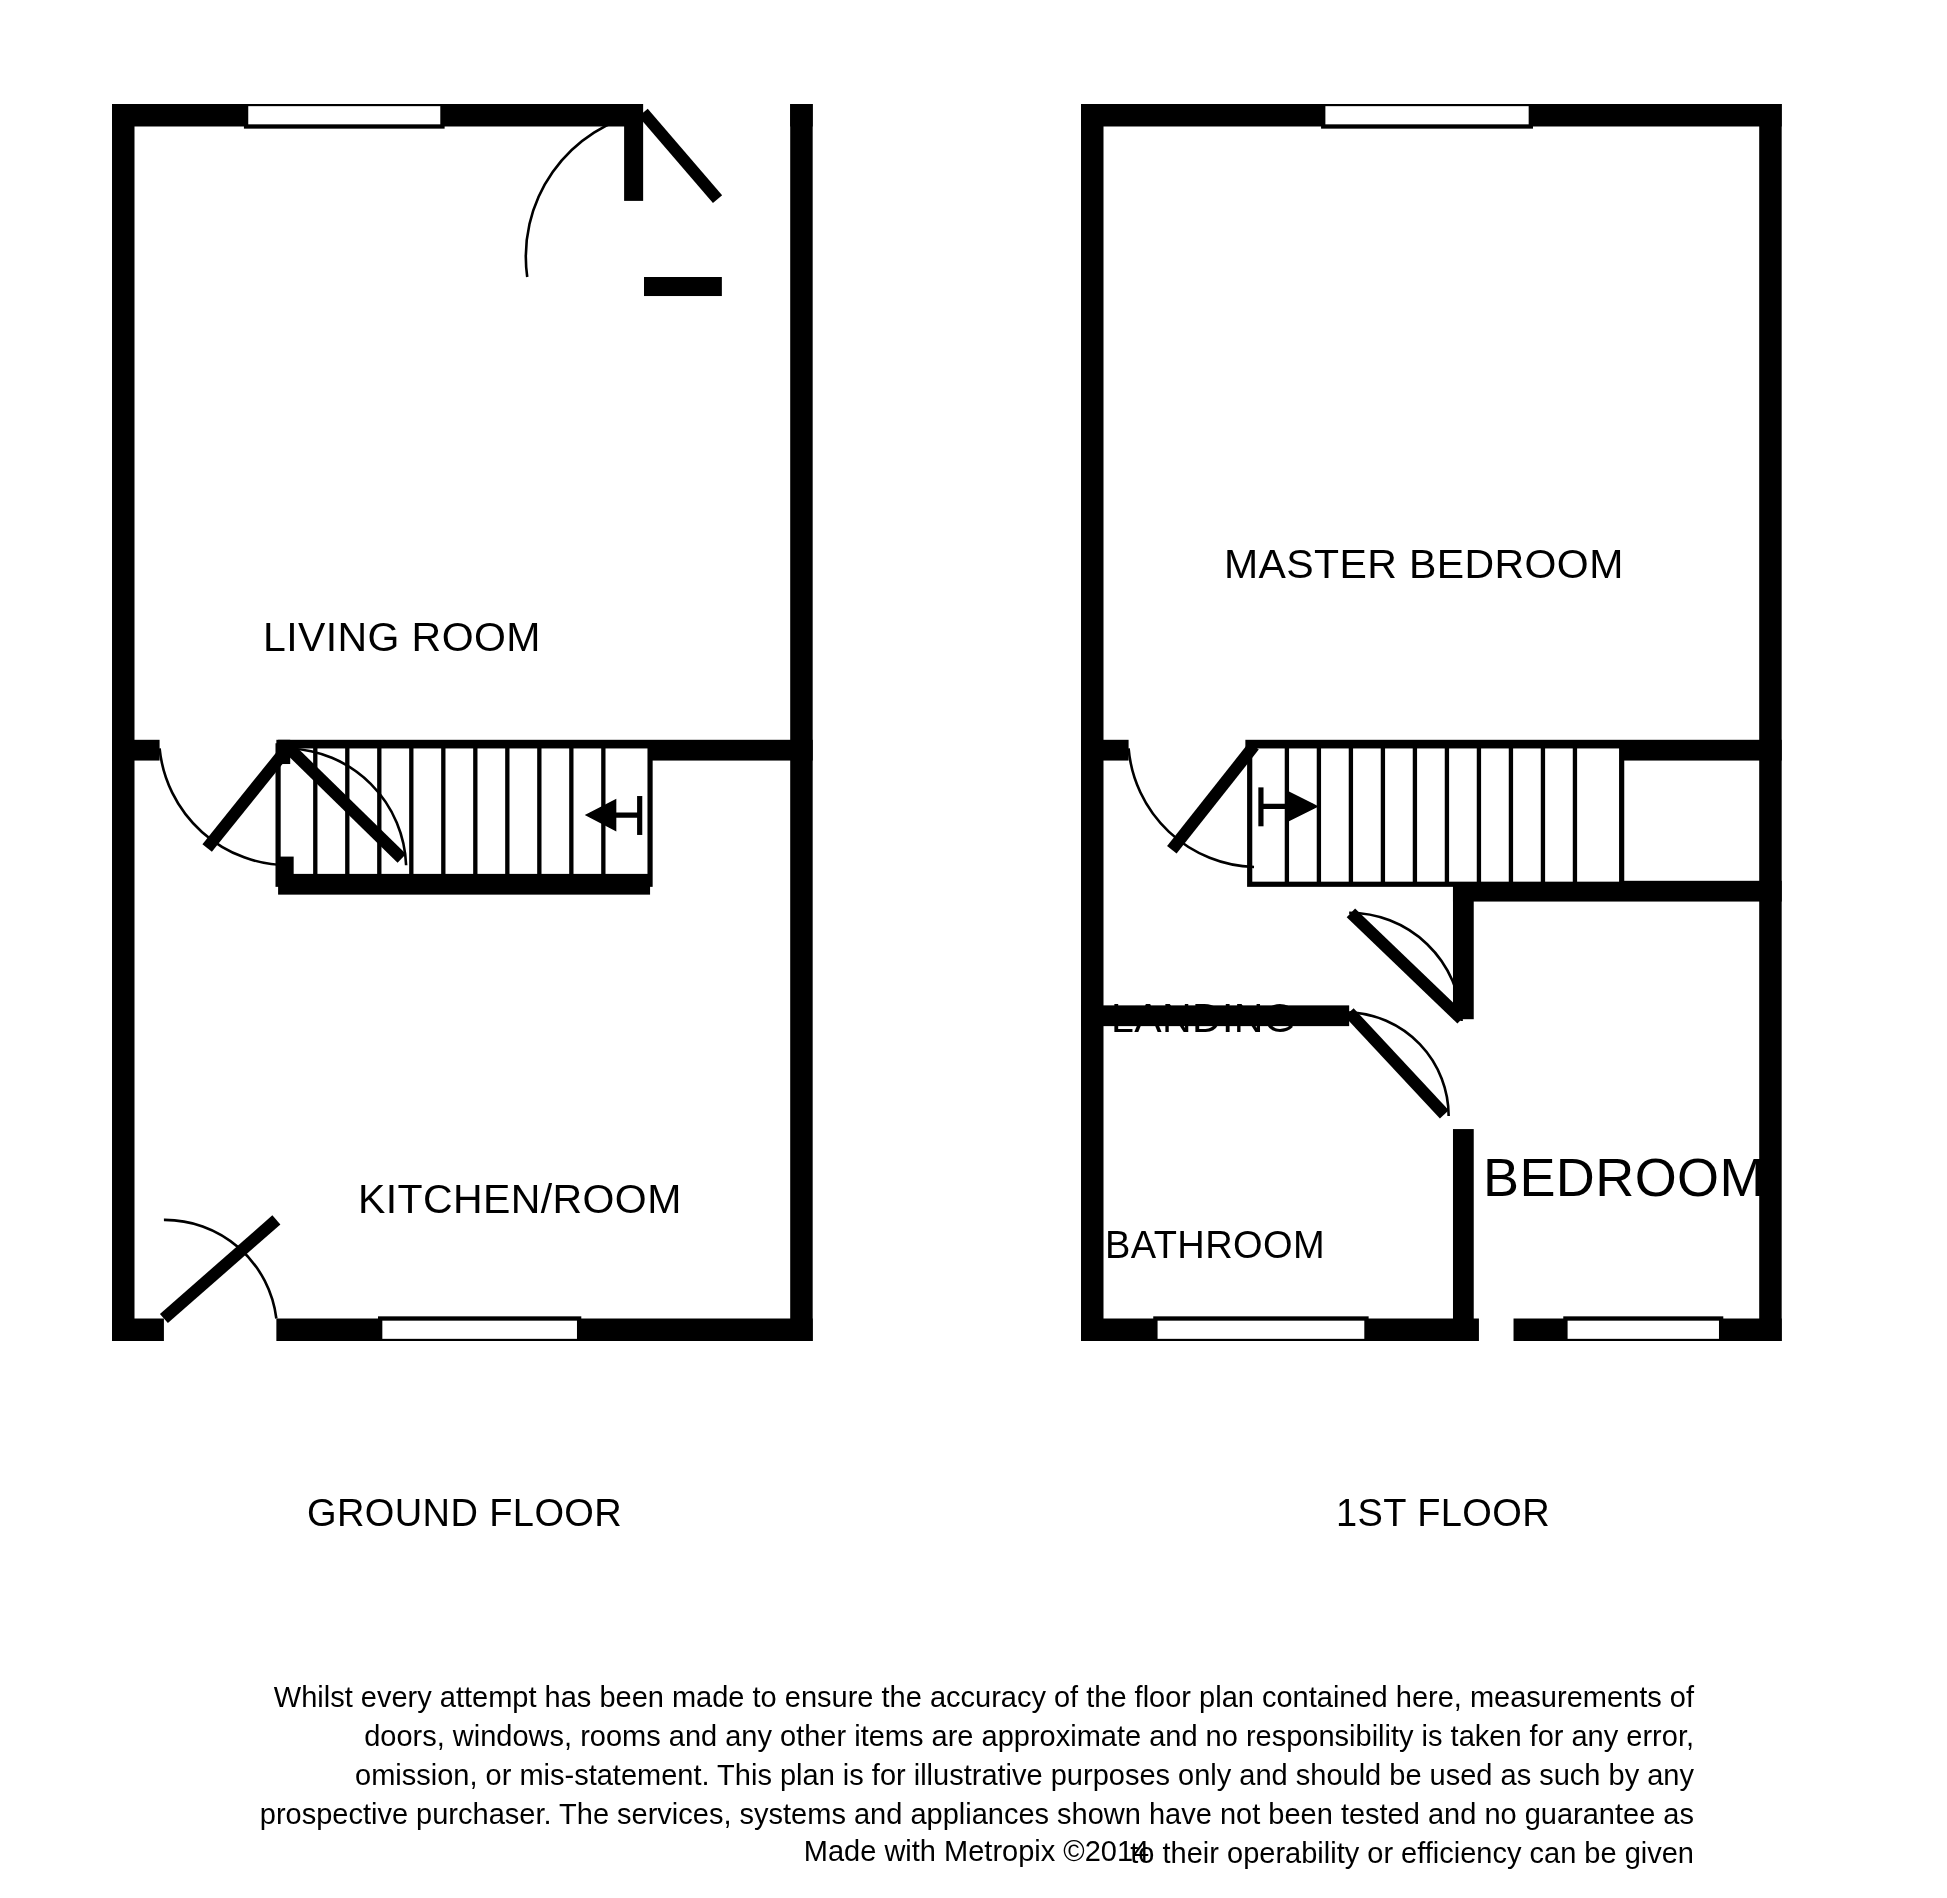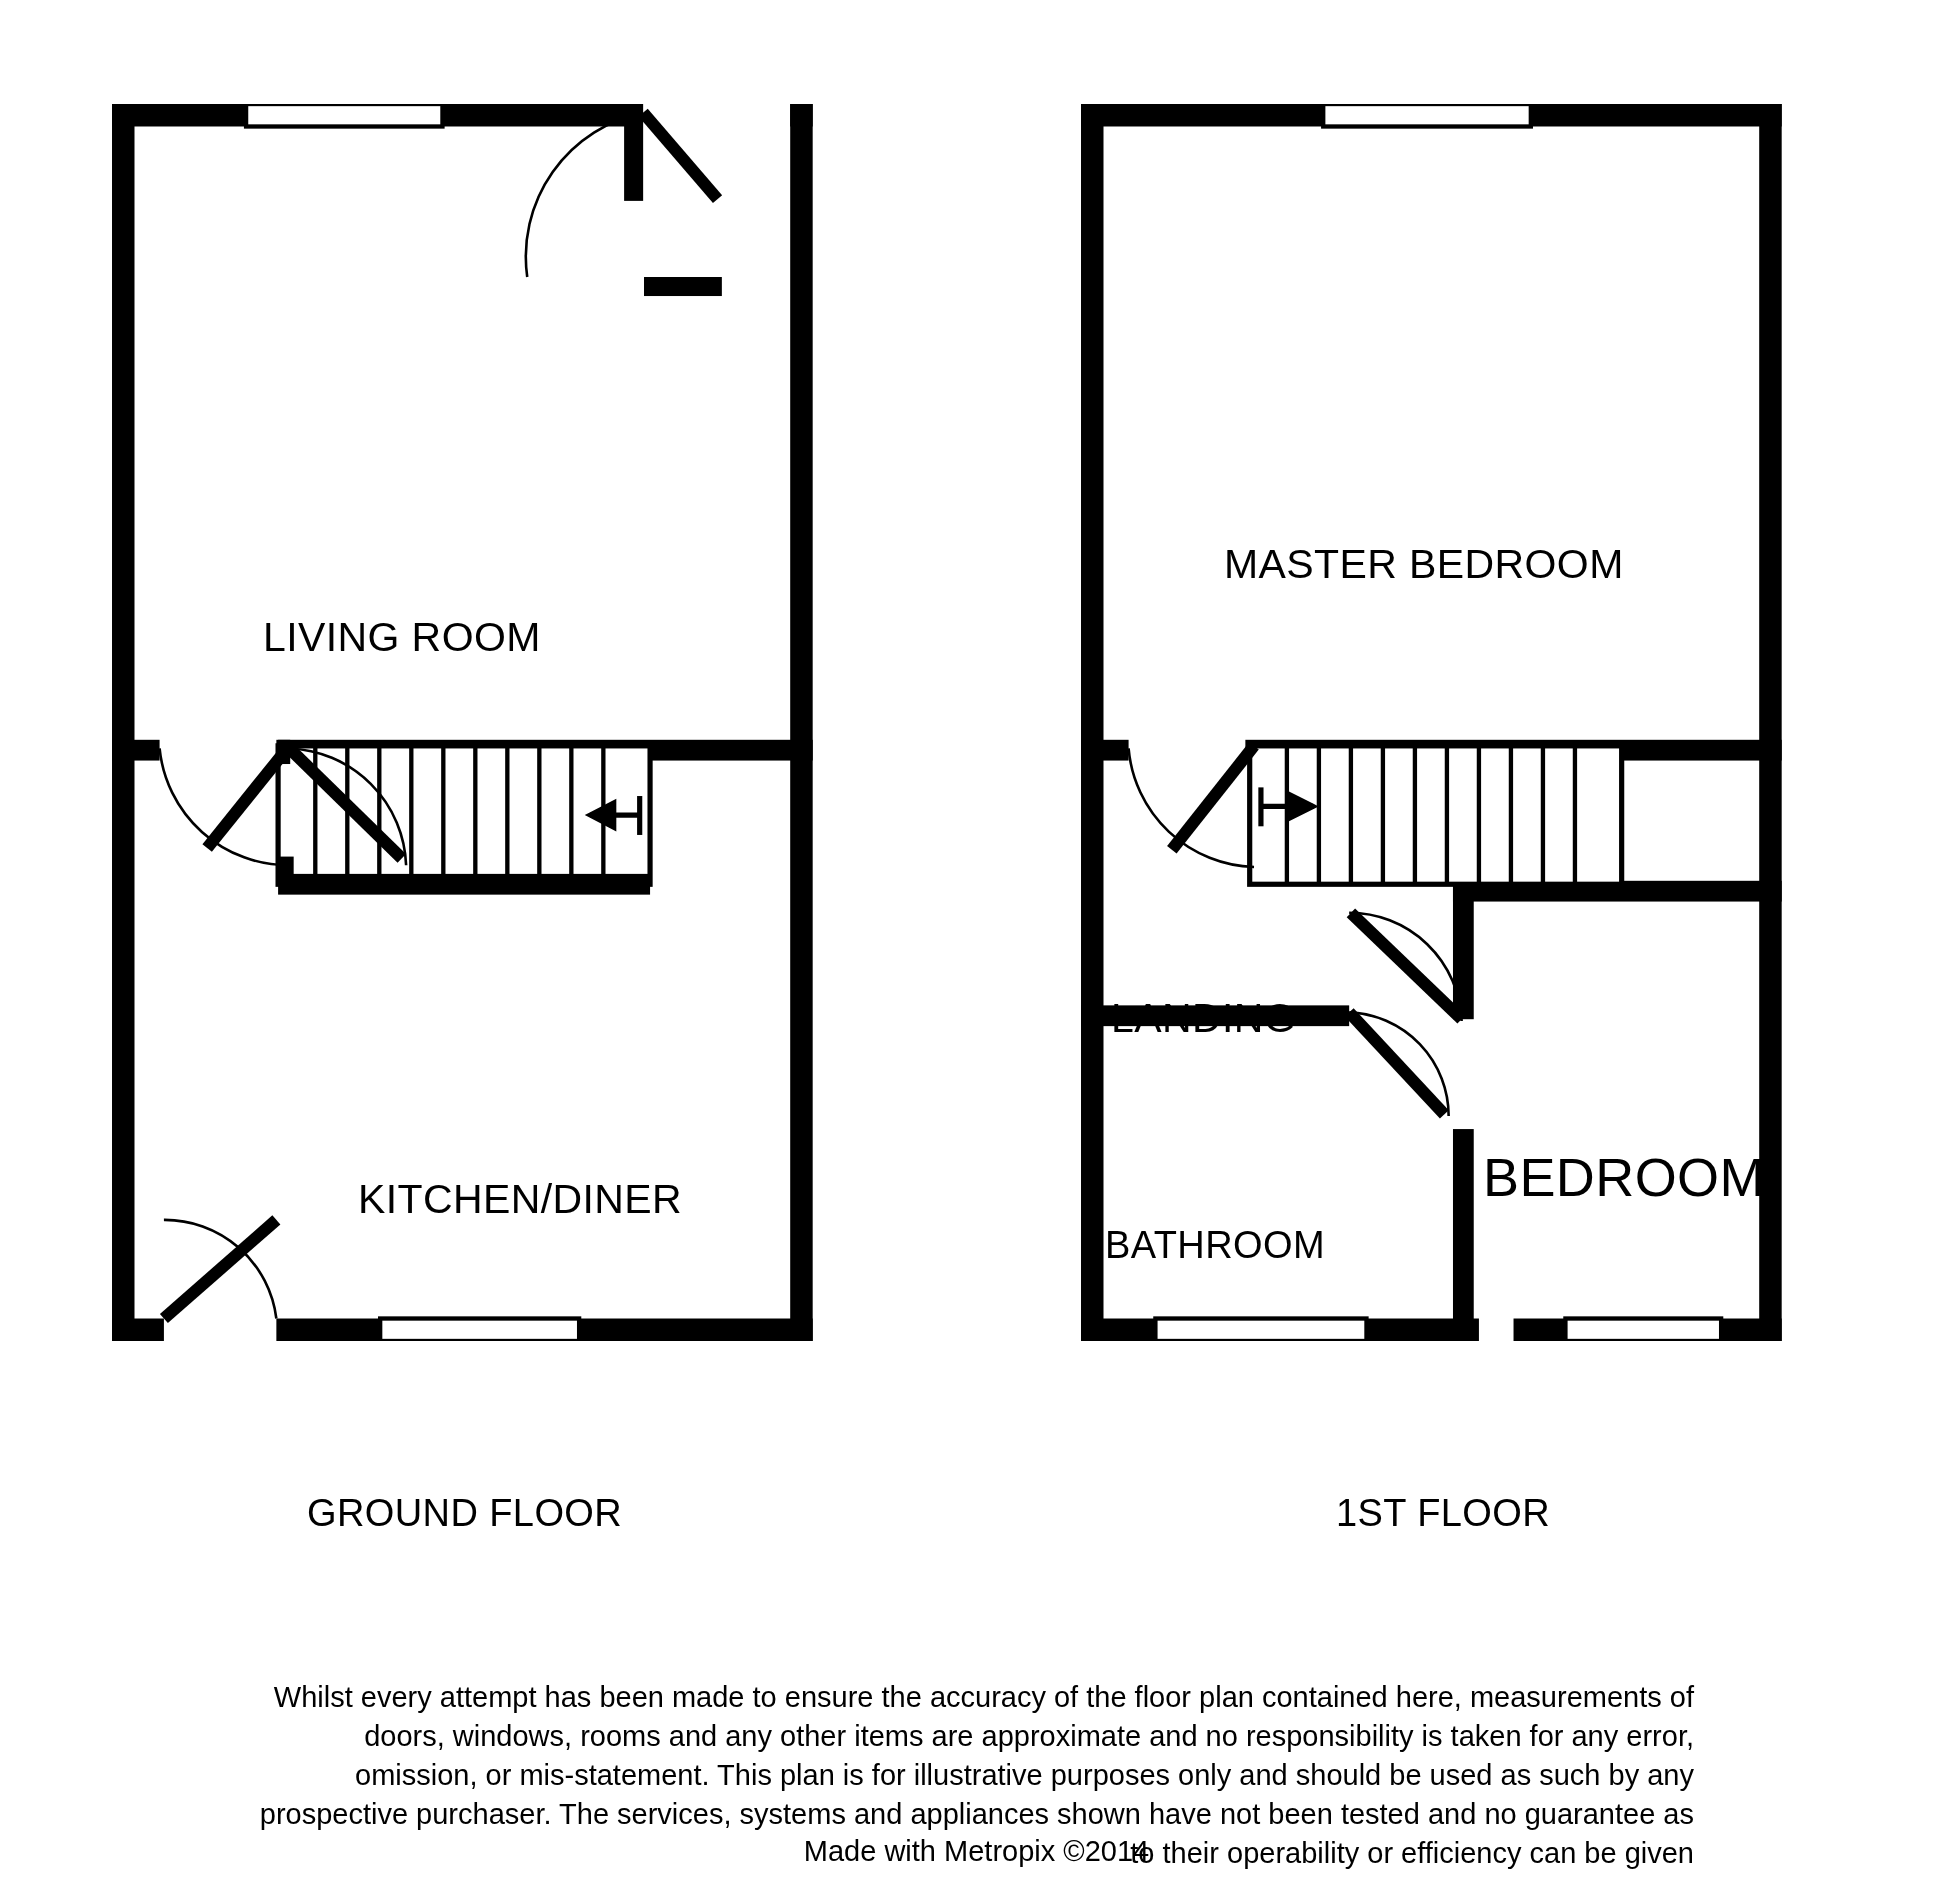--- a/index.html
+++ b/index.html
@@ -141,21 +141,21 @@
 
         <path d="M 205 745 A 140 140 0 0 1 340 880" stroke-width="3"></path>
         <line x1="205" y1="745" x2="335" y2="872" stroke-width="14"></line>
 
         <path d="M 190 1404 A 130 130 0 0 0 60 1290" stroke-width="3"></path>
         <line x1="60" y1="1404" x2="190" y2="1290" stroke-width="14"></line>
       </g>
     </svg>
 
     <span class="room-label" style="left:151px; top:510px; font-size:41px;">LIVING ROOM</span>
-    <span class="room-label" style="left:246px; top:1072px; font-size:41px;">KITCHEN/DINER</span>
+    <span class="room-label" style="left:246px; top:1072px; font-size:41px;">KITCHEN/ROOM</span>
   </div>
 
   <div class="floor-plan" id="first-plan">
     <svg width="718" height="1237" viewBox="0 0 830 1430">
 
       <g fill="#000000">
         <rect x="0" y="0" width="26" height="1430"></rect>
         <rect x="784" y="0" width="26" height="1430"></rect>
         <rect x="0" y="0" width="280" height="26"></rect>
         <rect x="520" y="0" width="290" height="26"></rect>

